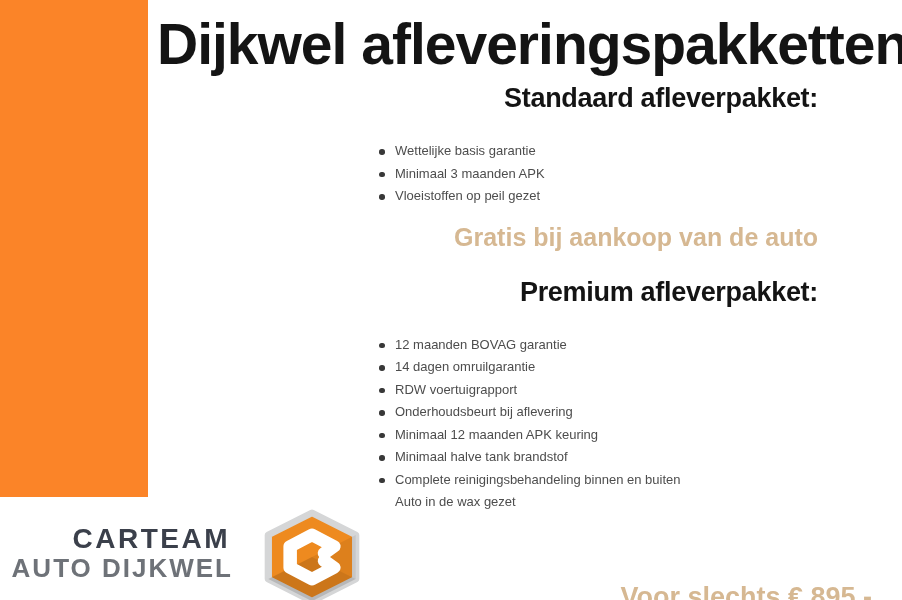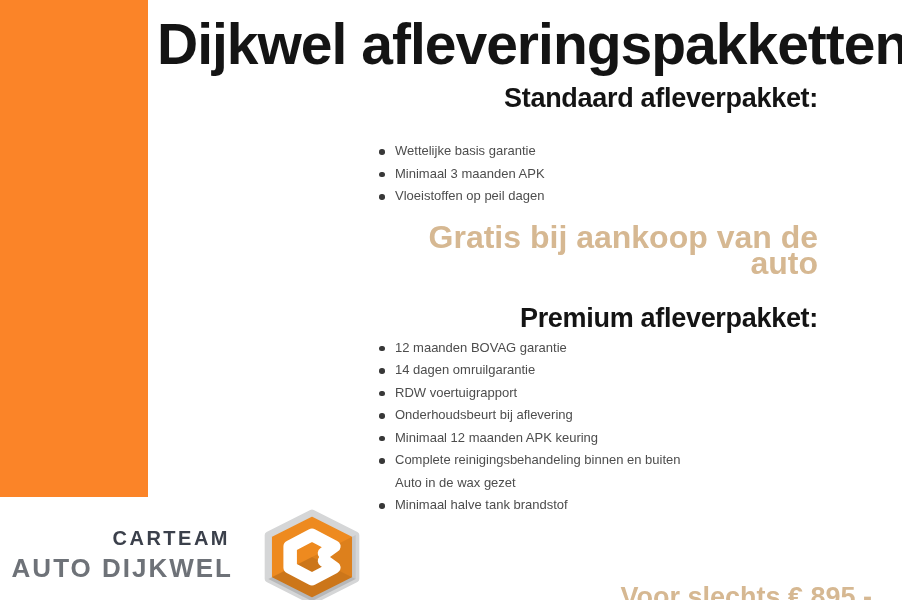--- a/index.html
+++ b/index.html
@@ -35,52 +35,52 @@
     font-size:27px;line-height:28px;font-weight:800;
     color:var(--heading);
     text-align:right;
     letter-spacing:-0.3px;
   }
   .bullet-list{
     list-style:none;
     margin:28px 0 0 0;
     padding:0;
   }
-  .bullet-list.premium{margin-top:5px;}
+  .bullet-list.premium{margin-top:28px;}
   .bullet-list li{
     position:relative;
     padding-left:20px;
     font-size:13px;line-height:22.5px;
     color:var(--body-text);
     white-space:pre-line;
   }
   .bullet-list li::before{
     content:"";
     position:absolute;left:4px;top:9px;
     width:5.5px;height:5.5px;border-radius:50%;
     background:#383838;
   }
   .tan-note{
     margin-top:16px;
-    font-size:32px;line-height:26px;font-weight:700;
+    font-size:25px;line-height:26px;font-weight:700;
     color:var(--tan);
     text-align:right;
   }
   .price-line{
     position:absolute;right:30px;top:583px;
     font-size:27px;line-height:28px;font-weight:700;
     color:var(--tan);
     white-space:nowrap;
   }
   .logo-text{
     position:absolute;left:0;top:524px;width:233px;
     text-align:right;
   }
   .logo-brand{
-    font-size:20px;line-height:29px;font-weight:700;
+    font-size:28px;line-height:29px;font-weight:700;
     letter-spacing:2.5px;color:var(--brand-dark);
     margin-right:3px;
   }
   .logo-dealer{
     font-size:26px;line-height:30px;font-weight:700;
     letter-spacing:2px;color:var(--brand-gray);
   }
   .logo-badge{
     position:absolute;left:260px;top:509px;
     width:104px;height:96px;
@@ -94,36 +94,36 @@
 
 <h1 class="title">Dijkwel afleveringspakketten</h1>
 
 <div class="content">
 
   <h2 class="section-heading">Standaard afleverpakket:</h2>
 
   <ul class="bullet-list">
     <li>Wettelijke basis garantie</li>
     <li>Minimaal 3 maanden APK</li>
-    <li>Vloeistoffen op peil dagen</li>
+    <li>Vloeistoffen op peil gezet</li>
   </ul>
 
   <div class="tan-note">Gratis bij aankoop van de auto</div>
 
   <h2 class="section-heading" style="margin-top:28px;text-align:right;">Premium afleverpakket:</h2>
 
   <ul class="bullet-list premium">
     <li>12 maanden BOVAG garantie</li>
     <li>14 dagen omruilgarantie</li>
     <li>RDW voertuigrapport</li>
     <li>Onderhoudsbeurt bij aflevering</li>
     <li>Minimaal 12 maanden APK keuring</li>
+    <li>Minimaal halve tank brandstof</li>
     <li>Complete reinigingsbehandeling binnen en buiten
 Auto in de wax gezet</li>
-    <li>Minimaal halve tank brandstof</li>
   </ul>
 
 </div>
 
 <div class="price-line">Voor slechts € 895,-</div>
 
 <div class="logo-text">
   <div class="logo-brand">CARTEAM</div>
   <div class="logo-dealer">AUTO DIJKWEL</div>
 </div>

